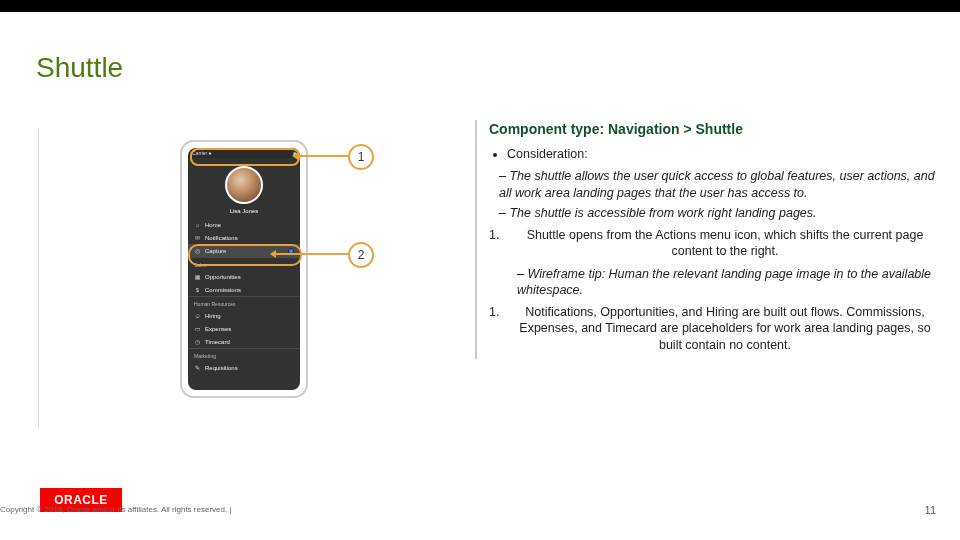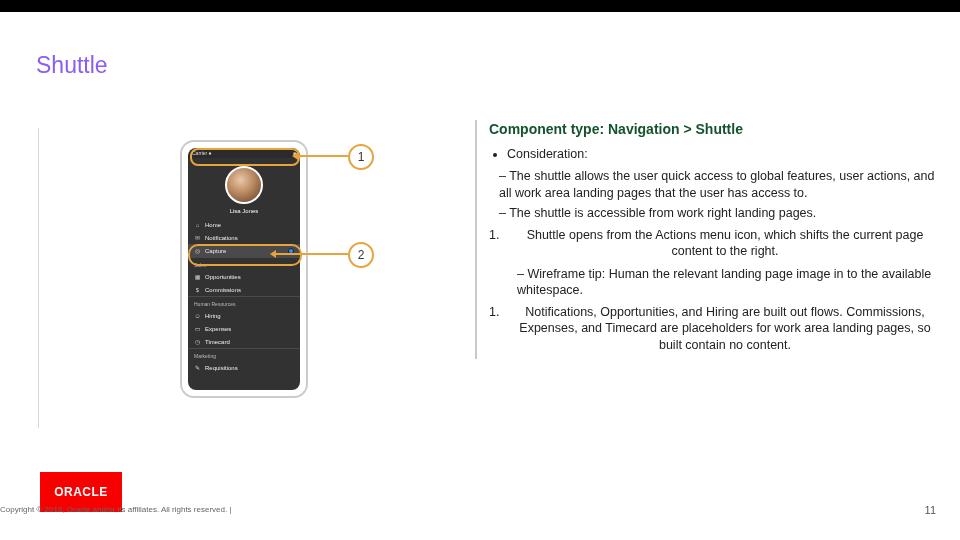--- a/index.html
+++ b/index.html
@@ -21,23 +21,23 @@
   }
 
   .slide {
     position: absolute;
     left: 0; top: 12px; right: 0; bottom: 0;
   }
 
   .title {
     position: absolute;
     left: 36px; top: 40px;
-    font-size: 23px;
+    font-size: 28px;
     font-weight: 400;
-    color: #8b5cf6;
+    color: #4d7c0f;
     text-align: center;
   }
 
   
   .vline-left {
     position: absolute;
     left: 38px; top: 116px; height: 300px; width: 1px;
     background: #d6d6d6;
   }
 
@@ -175,35 +175,35 @@
     font-size: 12.5px;
     line-height: 1.3;
   }
   .heading {
     font-weight: 700;
     font-size: 14px;
     margin-bottom: 8px;
     color: #14532d;
   }
   ul.bullets { list-style: disc; margin: 0 0 6px 18px; padding: 0; }
-  ul.dashes { list-style: none; margin: 2px 4px 6px 10px; padding: 0; }
+  ul.dashes { list-style: none; margin: 2px 4px 6px 10px; padding: 0; font-style: italic; }
   ul.dashes > li::before { content: "– "; }
   ul.dashes > li { margin-bottom: 4px; }
   ol.nums { margin: 6px 0 6px 20px; padding: 0; text-align: center; }
   ol.nums > li { margin-bottom: 6px; }
   ol.nums > li:first-child { list-style: none; position: relative; }
   ol.nums > li:first-child::before { content: "1."; position: absolute; left: -20px; }
   .num2 { list-style: none; position: relative; }
   .num2::before { content: "2."; position: absolute; left: -22px; }
 
   
   .logo {
     position: absolute;
     left: 40px; bottom: 28px;
-    width: 82px; height: 40px;
+    width: 82px; height: 24px;
     background: #f80000;
     color: #fff;
     font-family: Arial, sans-serif;
     font-weight: 700;
     font-size: 12px;
     letter-spacing: 0.5px;
     display: flex;
     align-items: center;
     justify-content: center;
   }

